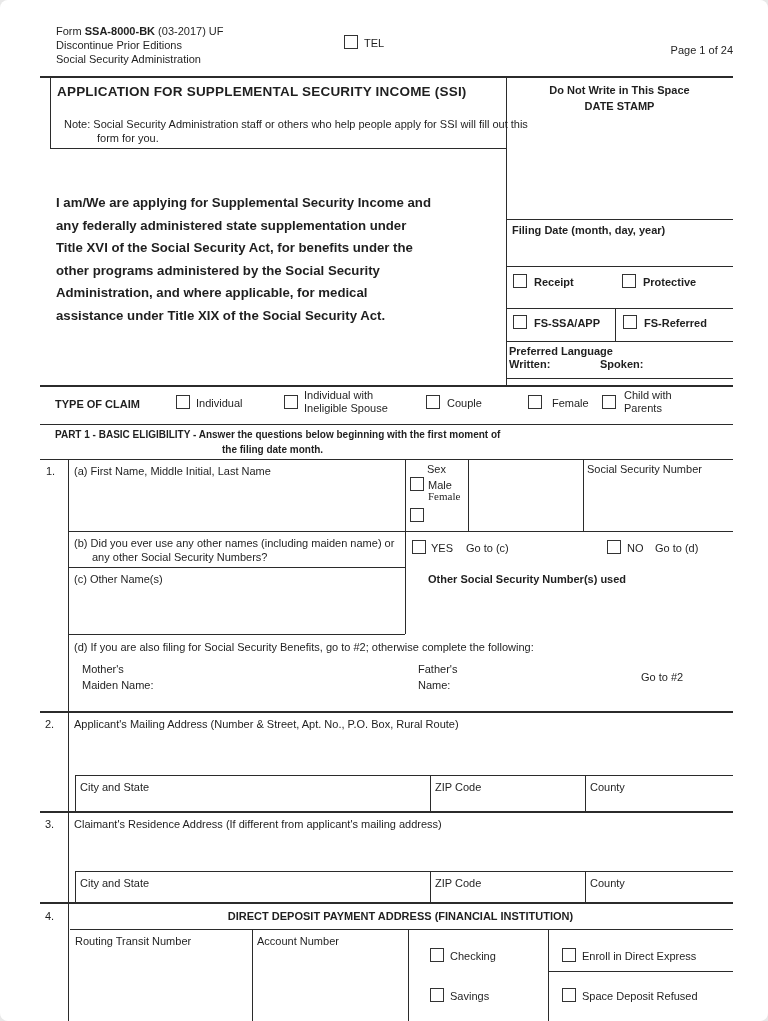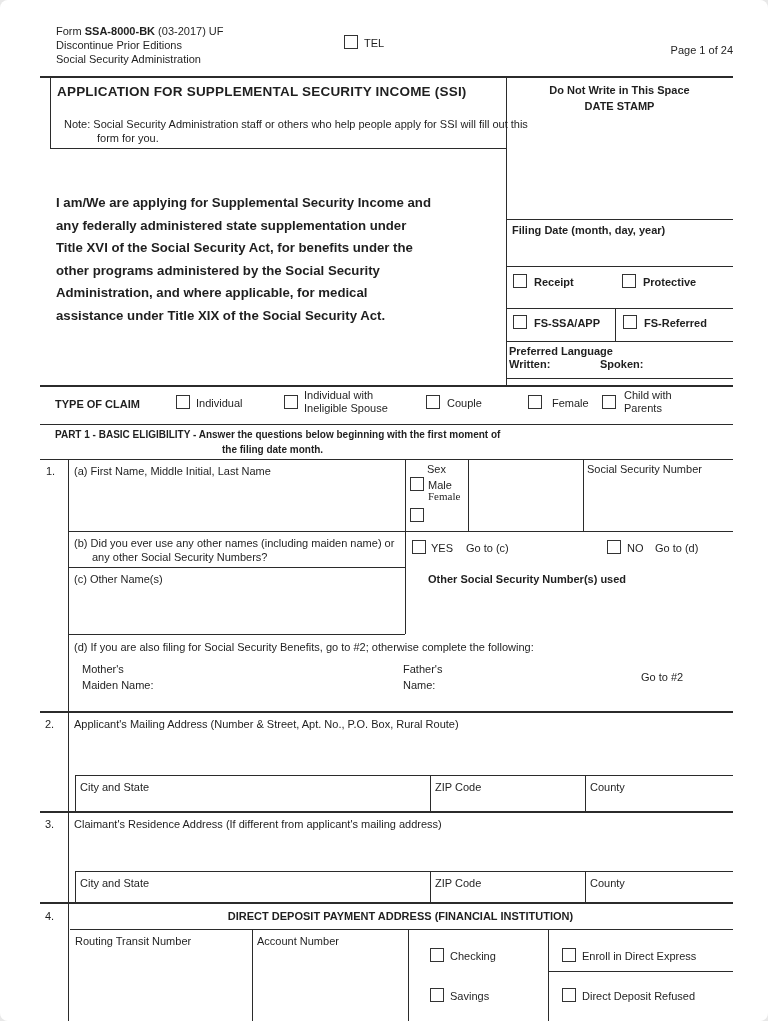--- a/index.html
+++ b/index.html
@@ -135,21 +135,21 @@
   <div class="t" style="left:74px;top:572px;">(c) Other Name(s)</div>
   <div class="field" style="left:70px;top:588px;width:330px;height:42px;"></div>
   <div class="t" style="left:428px;top:572px;font-weight:bold;">Other Social Security Number(s) used</div>
   <div class="field" style="left:410px;top:588px;width:320px;height:42px;"></div>
   <div class="hline" style="left:68px;top:634px;width:337px;"></div>
 
   <div class="t" style="left:74px;top:640px;">(d) If you are also filing for Social Security Benefits, go to #2; otherwise complete the following:</div>
   <div class="t preline" style="left:82px;top:661px;line-height:16px;">Mother's
 Maiden Name:</div>
   <div class="field" style="left:165px;top:677px;width:230px;height:16px;"></div>
-  <div class="t preline" style="left:403px;top:661px;line-height:16px;">Father's
+  <div class="t preline" style="left:418px;top:661px;line-height:16px;">Father's
 Name:</div>
   <div class="field" style="left:462px;top:677px;width:160px;height:16px;"></div>
   <div class="t" style="left:641px;top:670px;">Go to #2</div>
   <div class="hline thick" style="left:40px;top:711px;width:693px;"></div>
 
   <div class="t" style="left:45px;top:717px;">2.</div>
   <div class="t" style="left:74px;top:717px;">Applicant's Mailing Address (Number &amp; Street, Apt. No., P.O. Box, Rural Route)</div>
   <div class="field" style="left:70px;top:733px;width:660px;height:40px;"></div>
   <div class="hline" style="left:75px;top:775px;width:658px;"></div>
   <div class="vline" style="left:75px;top:775px;height:36px;"></div>
@@ -189,15 +189,15 @@
   <div class="t" style="left:257px;top:934px;">Account Number</div>
   <div class="field" style="left:255px;top:950px;width:150px;height:68px;"></div>
   <span class="cb" style="left:430px;top:948px;"></span>
   <div class="t" style="left:450px;top:949px;">Checking</div>
   <span class="cb" style="left:430px;top:988px;"></span>
   <div class="t" style="left:450px;top:989px;">Savings</div>
   <span class="cb" style="left:562px;top:948px;"></span>
   <div class="t" style="left:582px;top:949px;">Enroll in Direct Express</div>
   <div class="hline" style="left:548px;top:971px;width:185px;"></div>
   <span class="cb" style="left:562px;top:988px;"></span>
-  <div class="t" style="left:582px;top:989px;">Direct Deposit Refused</div>
+  <div class="t" style="left:582px;top:989px;">Space Deposit Refused</div>
 
 </div>
 
 </body></html>

